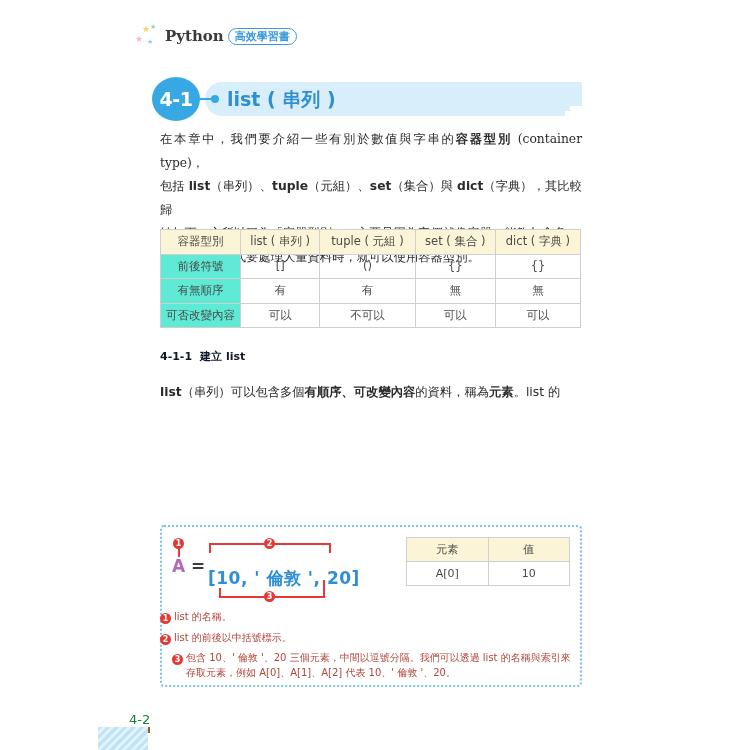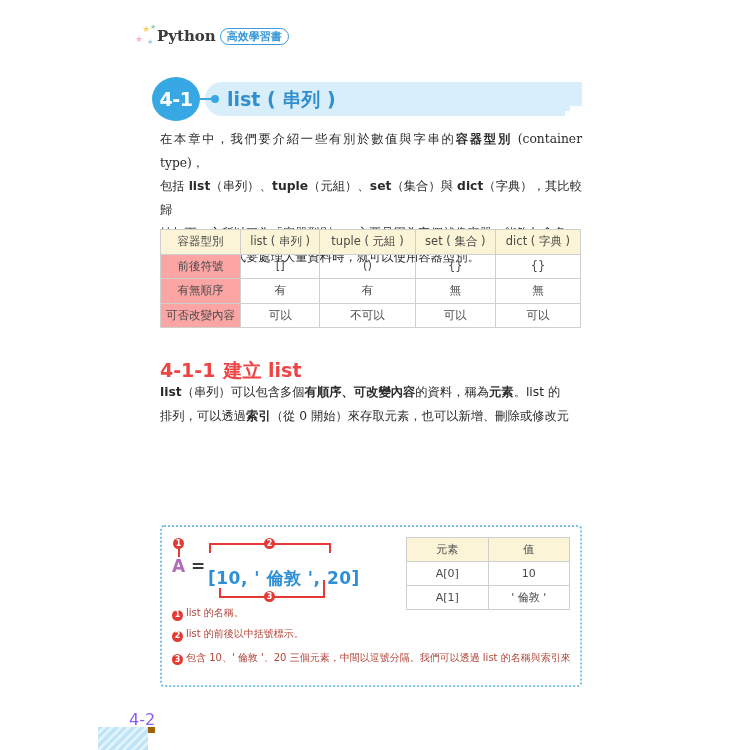--- a/index.html
+++ b/index.html
@@ -3,68 +3,68 @@
   <meta charset="utf-8">
   <style>
     * { box-sizing: border-box; margin: 0; padding: 0; }
     html, body { width: 750px; height: 750px; background: #ffffff; overflow: hidden; }
     body { position: relative; font-family: "DejaVu Sans", sans-serif; color: #2b2b2b; }
 
     
     .brand { position: absolute; left: 133px; top: 22px; height: 28px; display: flex; align-items: center; }
     .stars { position: relative; width: 24px; height: 26px; }
     .star { position: absolute; font-size: 9px; line-height: 9px; }
-    .brand-py { font-family: "DejaVu Serif", serif; font-weight: bold; font-size: 15px; color: #3a3a3a; margin-left: 0; }
+    .brand-py { font-family: "DejaVu Serif", serif; font-weight: bold; font-size: 15px; color: #3a3a3a; margin-left: 8px; }
     .brand-pill { margin-left: 4px; border: 1.5px solid #3b9ad9; border-radius: 10px; padding: 1px 6px; font-size: 11px; font-weight: bold; color: #3b9ad9; line-height: 13px; }
 
     
     .sec-bar { position: absolute; left: 205px; top: 82px; width: 377px; height: 34px; background: #d9eefb; border-radius: 17px 0 0 17px; }
     .sec-notch { position: absolute; right: 0; bottom: 0; width: 12px; height: 10px; background: #fff; }
     .sec-notch2 { position: absolute; right: 12px; bottom: 0; width: 5px; height: 5px; background: #fff; }
     .sec-circle { position: absolute; left: 152px; top: 77px; width: 48px; height: 44px; border-radius: 50%; background: #38a8e5; color: #fff; font-weight: bold; font-size: 19px; display: flex; align-items: center; justify-content: center; letter-spacing: -0.5px; }
     .sec-line { position: absolute; left: 198px; top: 98px; width: 16px; height: 2px; background: #38a8e5; }
     .sec-dot { position: absolute; left: 211px; top: 95px; width: 8px; height: 8px; border-radius: 50%; background: #38a8e5; }
     .sec-title { position: absolute; left: 227px; top: 87px; font-size: 19px; font-weight: bold; color: #2f8fd0; line-height: 24px; }
 
     
     .para { position: absolute; left: 160px; width: 422px; font-size: 12.3px; line-height: 23.5px; color: #2b2b2b; text-align: justify; }
     .para b { font-weight: bold; }
 
     
     .cmp { position: absolute; left: 160px; top: 229px; width: 421px; border-collapse: collapse; font-size: 11.5px; color: #4a4a4a; }
     .cmp td { border: 1px solid #cfcfcf; text-align: center; height: 24.5px; padding: 0; }
     .cmp tr.head td { background: #fcf4d6; }
-    .cmp td.first { background: #fca5a5; width: 80px; }
+    .cmp td.first { background: #5eead4; width: 80px; }
     .cmp tr.head td.first { background: #fcf4d6; }
 
     
-    .subhead { position: absolute; left: 160px; top: 358px; font-size: 19px; font-weight: bold; color: #ef4444; }
+    .subhead { position: absolute; left: 160px; top: 349px; font-size: 11px; font-weight: bold; color: #0f172a; }
     .subhead .num { margin-right: 8px; }
 
     
     .ex-box { position: absolute; left: 160px; top: 525px; width: 422px; height: 162px; border: 2px dotted #7cc0ec; border-radius: 4px; }
     .code-var { position: absolute; left: 172px; top: 556px; font-size: 17px; font-weight: bold; color: #b36bb8; }
     .code-eq { position: absolute; left: 191px; top: 556px; font-size: 17px; font-weight: bold; color: #3a3a3a; }
     .code-val { position: absolute; left: 208px; top: 567px; font-size: 17px; font-weight: bold; color: #2e8fd6; letter-spacing: 0.5px; }
 
     .mark { position: absolute; width: 11px; height: 11px; border-radius: 50%; background: #e53935; color: #fff; font-size: 8px; font-weight: bold; display: flex; align-items: center; justify-content: center; line-height: 11px; }
     .redline { position: absolute; background: #e53935; }
 
-    .note { position: absolute; left: 172px; font-size: 10px; color: #b0463a; line-height: 12px; }
+    .note { position: absolute; left: 160px; font-size: 10px; color: #b0463a; line-height: 19px; }
     .note .m { display: inline-flex; width: 11px; height: 11px; border-radius: 50%; background: #e53935; color: #fff; font-size: 8px; font-weight: bold; align-items: center; justify-content: center; margin-right: 3px; vertical-align: -1px; }
     .note3 { position: absolute; left: 172px; top: 650px; width: 400px; font-size: 10px; color: #b0463a; line-height: 15px; }
     .note3 .m { display: inline-flex; width: 11px; height: 11px; border-radius: 50%; background: #e53935; color: #fff; font-size: 8px; font-weight: bold; align-items: center; justify-content: center; margin-right: 3px; vertical-align: -1px; }
     .note3 .indent { display: block; padding-left: 14px; }
 
     .elt { position: absolute; left: 406px; top: 537px; width: 164px; border-collapse: collapse; font-size: 11px; color: #4a4a4a; }
     .elt td { border: 1px solid #cfcfcf; text-align: center; height: 24px; padding: 0; width: 50%; }
     .elt tr.head td { background: #fcf4d6; }
 
     
-    .page-num { position: absolute; left: 129px; top: 712px; font-size: 16px; color: #8b5cf6; border-bottom: 6px solid #a16207; line-height: 15px; }
+    .page-num { position: absolute; left: 129px; top: 712px; font-size: 13px; color: #15803d; border-bottom: 6px solid #a16207; line-height: 15px; }
     .stripe { position: absolute; left: 98px; top: 727px; width: 50px; height: 23px;
       background: repeating-linear-gradient(135deg, #bfe3f8 0px, #bfe3f8 3px, #e2f3fc 3px, #e2f3fc 6px); }
   </style>
 </head>
 <body>
 
 <div class="brand">
   <div class="stars">
     <span class="star" style="left:2px;top:12px;color:#f7b6c9;">★</span>
     <span class="star" style="left:9px;top:2px;color:#f9d36a;">★</span>
@@ -123,21 +123,20 @@
   </tr>
 </tbody>
   </table>
 
 <div class="subhead">
   <span class="num">4-1-1</span><span>建立 list</span>
 </div>
 
 <div class="para" style="top:381px;">
   <div><b>list</b><span>（串列）可以包含多個</span><b>有順序、可改變內容</b><span>的資料，稱為</span><b>元素</b><span>。list 的</span></div>
-  <div><span>排列，可以透過</span><b>索引</b><span>（從 0 開始）來存取元素，也可以新增、刪除或修改元</span></div>
 </div>
 
 <div class="ex-box"></div>
 
 <div class="mark" style="left:173px;top:538px;">1</div>
 <div class="redline" style="left:178px;top:548px;width:2px;height:9px;"></div>
 
 <div class="redline" style="left:209px;top:543px;width:122px;height:2px;"></div>
 <div class="redline" style="left:209px;top:543px;width:2px;height:10px;"></div>
 <div class="redline" style="left:329px;top:543px;width:2px;height:10px;"></div>
@@ -153,33 +152,30 @@
 <div class="mark" style="left:264px;top:591px;">3</div>
 
 <div class="note" style="top:607px;">
   <span class="m">1</span><span>list 的名稱。</span>
 </div>
 <div class="note" style="top:628px;">
   <span class="m">2</span><span>list 的前後以中括號標示。</span>
 </div>
 <div class="note3">
   <span class="m">3</span><span>包含 10、' 倫敦 '、20 三個元素，中間以逗號分隔。我們可以透過 list 的名稱與索引來</span>
+  <span class="indent">存取元素，例如 A[0]、A[1]、A[2] 代表 10、' 倫敦 '、20。</span>
 </div>
 
 <table class="elt">
   <tbody>
       <tr class="head">
     <td>元素</td>
     <td>值</td>
   </tr>
   <tr>
     <td>A[0]</td>
     <td>10</td>
   </tr>
-  <tr>
-    <td>A[1]</td>
-    <td>' 倫敦 '</td>
-  </tr>
 </tbody>
   </table>
 
 <div class="page-num">4-2</div>
 <div class="stripe"></div>
 
 </body></html>

